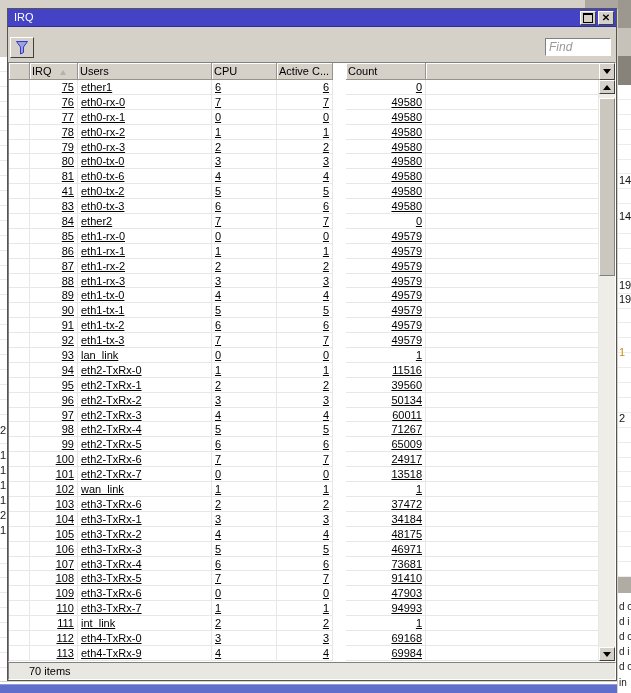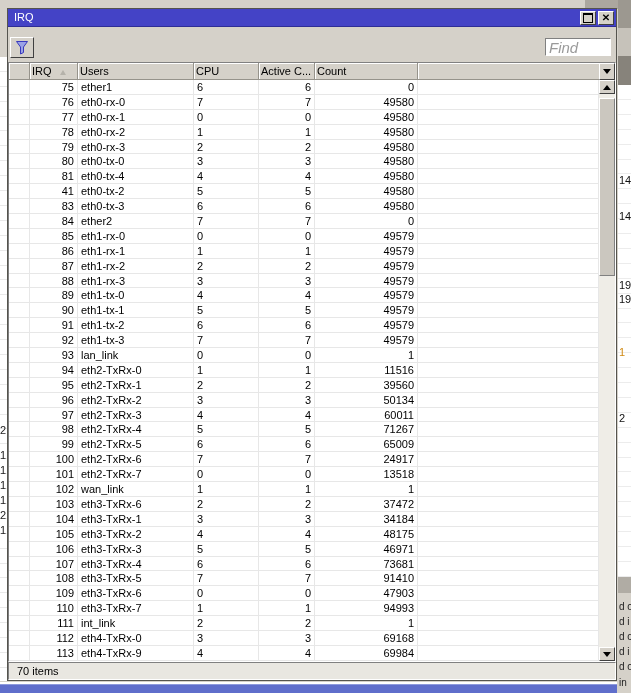--- a/index.html
+++ b/index.html
@@ -5,21 +5,21 @@
   html,body{margin:0;padding:0;}
   body{
     position:relative;width:631px;height:693px;overflow:hidden;
     background:#d5d1c9;font-family:"Liberation Sans",sans-serif;font-size:11px;color:#000;
   }
   
   .bg-left-strip{position:absolute;left:0;top:57px;width:7px;height:624px;background:#fff;
     background-image:repeating-linear-gradient(to bottom,transparent 0 13.9px,#e9e9e9 13.9px 14.9px);}
   .bg-left-strip span{position:absolute;left:0;width:6px;overflow:hidden;text-align:right;display:block;height:14px;color:#222;}
   .bg-top-right{position:absolute;left:585px;top:0;width:46px;height:9px;background:#aba79f;}
-  .bg-right-strip{position:absolute;left:618px;top:0;width:13px;height:502px;background:#fff;}
+  .bg-right-strip{position:absolute;left:618px;top:0;width:13px;height:693px;background:#fff;}
   .brs-top{position:absolute;left:0;top:0;width:13px;height:28px;background:#9c9890;}
   .brs-mid{position:absolute;left:0;top:28px;width:13px;height:28px;background:#c6c2ba;}
   .brs-header{position:absolute;left:0;top:56px;width:13px;height:29px;background:#87837b;}
   .brs-body{position:absolute;left:0;top:85px;width:13px;height:492px;background:#fff;
     background-image:repeating-linear-gradient(to bottom,transparent 0 13.9px,#ececec 13.9px 14.9px);}
   .brs-div{position:absolute;left:0;top:577px;width:13px;height:16px;background:#b0aca4;}
   .brs-num{position:absolute;left:1px;white-space:nowrap;color:#111;}
   .brs-num.orange{color:#d08a14;}
   .brs-log{position:absolute;left:1px;white-space:nowrap;color:#222;font-size:10px;}
   
@@ -36,54 +36,54 @@
     display:flex;align-items:center;justify-content:center;}
   .btn-max{right:20px;}
   .btn-close{right:2px;font-weight:bold;font-size:10px;line-height:10px;}
   .max-glyph{width:8px;height:7px;border:1px solid #000;border-top-width:2px;}
   .toolbar{position:absolute;left:0;top:18px;width:608px;height:35px;}
   .filter-btn{position:absolute;left:2px;top:10px;width:24px;height:21px;background:#d5d1c9;
     border:1px solid;border-color:#fff #404040 #404040 #fff;box-sizing:border-box;
     display:flex;align-items:center;justify-content:center;}
   .find-input{position:absolute;right:5px;top:11px;width:66px;height:18px;box-sizing:border-box;
     border:1px solid;border-color:#808080 #fff #fff #808080;background:#fff;
-    font-family:"Liberation Sans",sans-serif;font-size:15px;padding:1px 3px;}
+    font-family:"Liberation Sans",sans-serif;font-size:12px;padding:1px 3px;}
   .find-input::placeholder{color:#9a9a9a;font-style:italic;}
   
   .table-area{position:absolute;left:0;top:53px;width:608px;height:600px;background:#fff;
     border:1px solid;border-color:#808080 #fff #fff #808080;box-sizing:border-box;}
   .hdr{position:absolute;left:0;top:0;width:590px;height:17px;display:flex;}
   .hcell{background:#d5d1c9;border-right:1px solid #96938b;border-bottom:1px solid #96938b;
     box-shadow:inset 1px 1px 0 #fff;box-sizing:border-box;height:17px;line-height:16px;
     padding:0 2px;white-space:nowrap;overflow:hidden;position:relative;}
   .sort-asc{display:inline-block;width:0;height:0;border-left:3px solid transparent;
     border-right:3px solid transparent;border-bottom:5px solid #b5b2aa;margin-left:8px;}
-  .c0{width:21px;}.c1{width:48px;}.c2{width:116px;}.c3{width:65px;}.c4{width:56px;}.c5{width:103px;}
+  .c0{width:21px;}.c1{width:48px;}.c2{width:134px;}.c3{width:65px;}.c4{width:56px;}.c5{width:80px;margin-left:13px;}
   .c6{flex:1;border-right:none;}
-  .rows{position:absolute;left:0;top:17px;width:590px;height:581px;overflow:hidden;background:#fff;}
+  .rows{position:absolute;left:0;top:17px;width:590px;height:581px;overflow:hidden;background:#fff;text-decoration:underline;}
   .row{display:flex;height:14.897px;box-sizing:border-box;}
   .cell{box-sizing:border-box;border-right:1px solid #e7e7e7;border-bottom:1px solid #e7e7e7;
     padding:0 3px;line-height:14px;white-space:nowrap;overflow:hidden;}
   .num{text-align:right;}
   
   .sb-btn{position:absolute;right:0;width:16px;background:#d5d1c9;border:1px solid;
     border-color:#fff #404040 #404040 #fff;box-sizing:border-box;
     display:flex;align-items:center;justify-content:center;}
   .hdr-dd{top:0;height:17px;}
   .sb-up{top:17px;height:14px;}
   .sb-down{top:584px;height:14px;}
   .tri-dn{width:0;height:0;border-left:4px solid transparent;border-right:4px solid transparent;border-top:5px solid #000;}
   .tri-up{width:0;height:0;border-left:4px solid transparent;border-right:4px solid transparent;border-bottom:5px solid #000;}
   .sb-track{position:absolute;right:0;top:31px;width:16px;height:553px;background:#efede7;}
   .sb-thumb{position:absolute;right:0;top:35px;width:16px;height:178px;background:#cbc7bf;
     border:1px solid;border-color:#fff #808080 #808080 #fff;box-sizing:border-box;}
   
   .statusbar{position:absolute;left:0;top:653px;width:608px;height:18px;background:#e9e7e1;
     border:1px solid;border-color:#808080 #fff #fff #808080;box-sizing:border-box;
-    line-height:16px;padding-left:8px;}
+    line-height:16px;padding-left:20px;}
 </style>
 </head>
 <body>
 
 <div class="bg-left-strip">
   <span style="top:367px">2</span>
   <span style="top:392px">1</span>
   <span style="top:407px">1</span>
   <span style="top:422px">1</span>
   <span style="top:437px">1</span>
@@ -196,21 +196,21 @@
     <div class="cell c1 num">80</div>
     <div class="cell c2">eth0-tx-0</div>
     <div class="cell c3">3</div>
     <div class="cell c4 num">3</div>
     <div class="cell c5 num">49580</div>
     <div class="cell c6"></div>
   </div>
         <div class="row">
     <div class="cell c0"></div>
     <div class="cell c1 num">81</div>
-    <div class="cell c2">eth0-tx-4</div>
+    <div class="cell c2">eth0-tx-6</div>
     <div class="cell c3">4</div>
     <div class="cell c4 num">4</div>
     <div class="cell c5 num">49580</div>
     <div class="cell c6"></div>
   </div>
         <div class="row">
     <div class="cell c0"></div>
     <div class="cell c1 num">41</div>
     <div class="cell c2">eth0-tx-2</div>
     <div class="cell c3">5</div>

